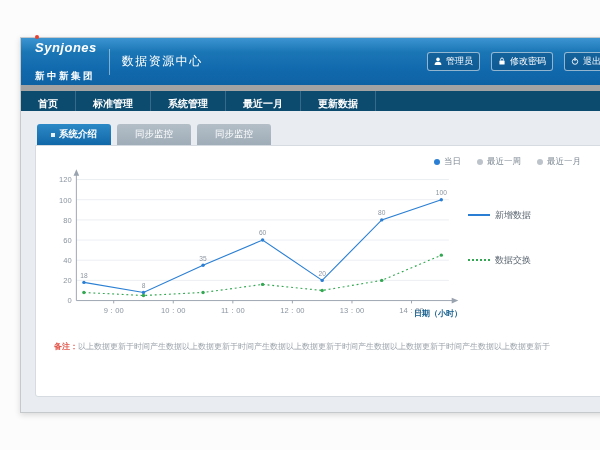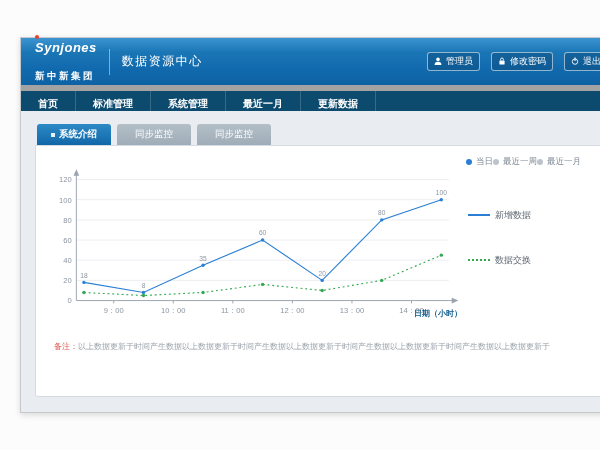--- a/index.html
+++ b/index.html
@@ -20,34 +20,34 @@
   .nav{height:26px;background:#0c4a6e;display:flex;border-top:6px solid #a3a3a3}
   .nav-item{color:#fff;font-size:10px;font-weight:bold;line-height:25px;padding:0 17px;border-right:1px solid rgba(255,255,255,.18);cursor:pointer;white-space:nowrap}
   
   .content{padding:13px 14px 0}
   .tabs{display:flex;gap:6px;padding-left:2px}
   .tab{height:21px;min-width:74px;text-align:center;font-size:9.5px;color:#fff;background:linear-gradient(#b3bec7,#9fadb8);border-radius:3px 3px 0 0;cursor:pointer;display:flex;align-items:center;justify-content:center;gap:4px;padding:0 11px;white-space:nowrap}
   .tab.active{background:linear-gradient(#2d88c6,#1168a8);font-weight:bold}
   .tab-marker{width:4px;height:4px;background:rgba(255,255,255,.9);display:inline-block}
   .tab:not(.active) .tab-marker{display:none}
   .panel{background:#fff;border:1px solid #d5dbe0;border-radius:0 3px 3px 3px;height:252px;padding:6px 12px 0;position:relative}
-  .period-legend{display:flex;justify-content:flex-end;font-size:8.5px;color:#7c8893;padding:4px 10px 0}
+  .period-legend{display:flex;justify-content:flex-end;gap:16px;font-size:8.5px;color:#7c8893;padding:4px 10px 0}
   .pl-item{display:flex;align-items:center;gap:4px;cursor:pointer}
   .pl-dot{width:6px;height:6px;border-radius:50%;background:#bcc3ca}
   .pl-item.active .pl-dot{background:#2a7fd4}
   .ylabel{color:#15608f;font-size:9px;font-weight:bold;margin:3px 0 0 12px;letter-spacing:.5px}
   .chart-row{display:flex;align-items:center}
   .chart-row svg{flex:none;font-family:inherit}
   .series-legend{display:flex;flex-direction:column;gap:32px;font-size:9px;color:#5a6570;margin:0 0 24px 4px}
   .sl-item{display:flex;align-items:center;white-space:nowrap}
   .sl-line{display:inline-block;width:22px;height:0;margin-right:5px}
   .sl-blue{border-top:2px solid #2a7fd4}
   .sl-green{border-top:2px dotted #33a852}
   .note{margin:10px 6px 0;font-size:8px;color:#9aa2aa;white-space:nowrap;overflow:hidden}
-  .note-label{color:#e2574c;font-weight:normal}
+  .note-label{color:#e2574c;font-weight:bold}
 </style>
 </head>
 <body>
 
 <div class="window">
 
   <div class="header">
     <div class="logo">
       <span class="logo-main">Synjones</span>
       <span class="logo-dot"></span>

